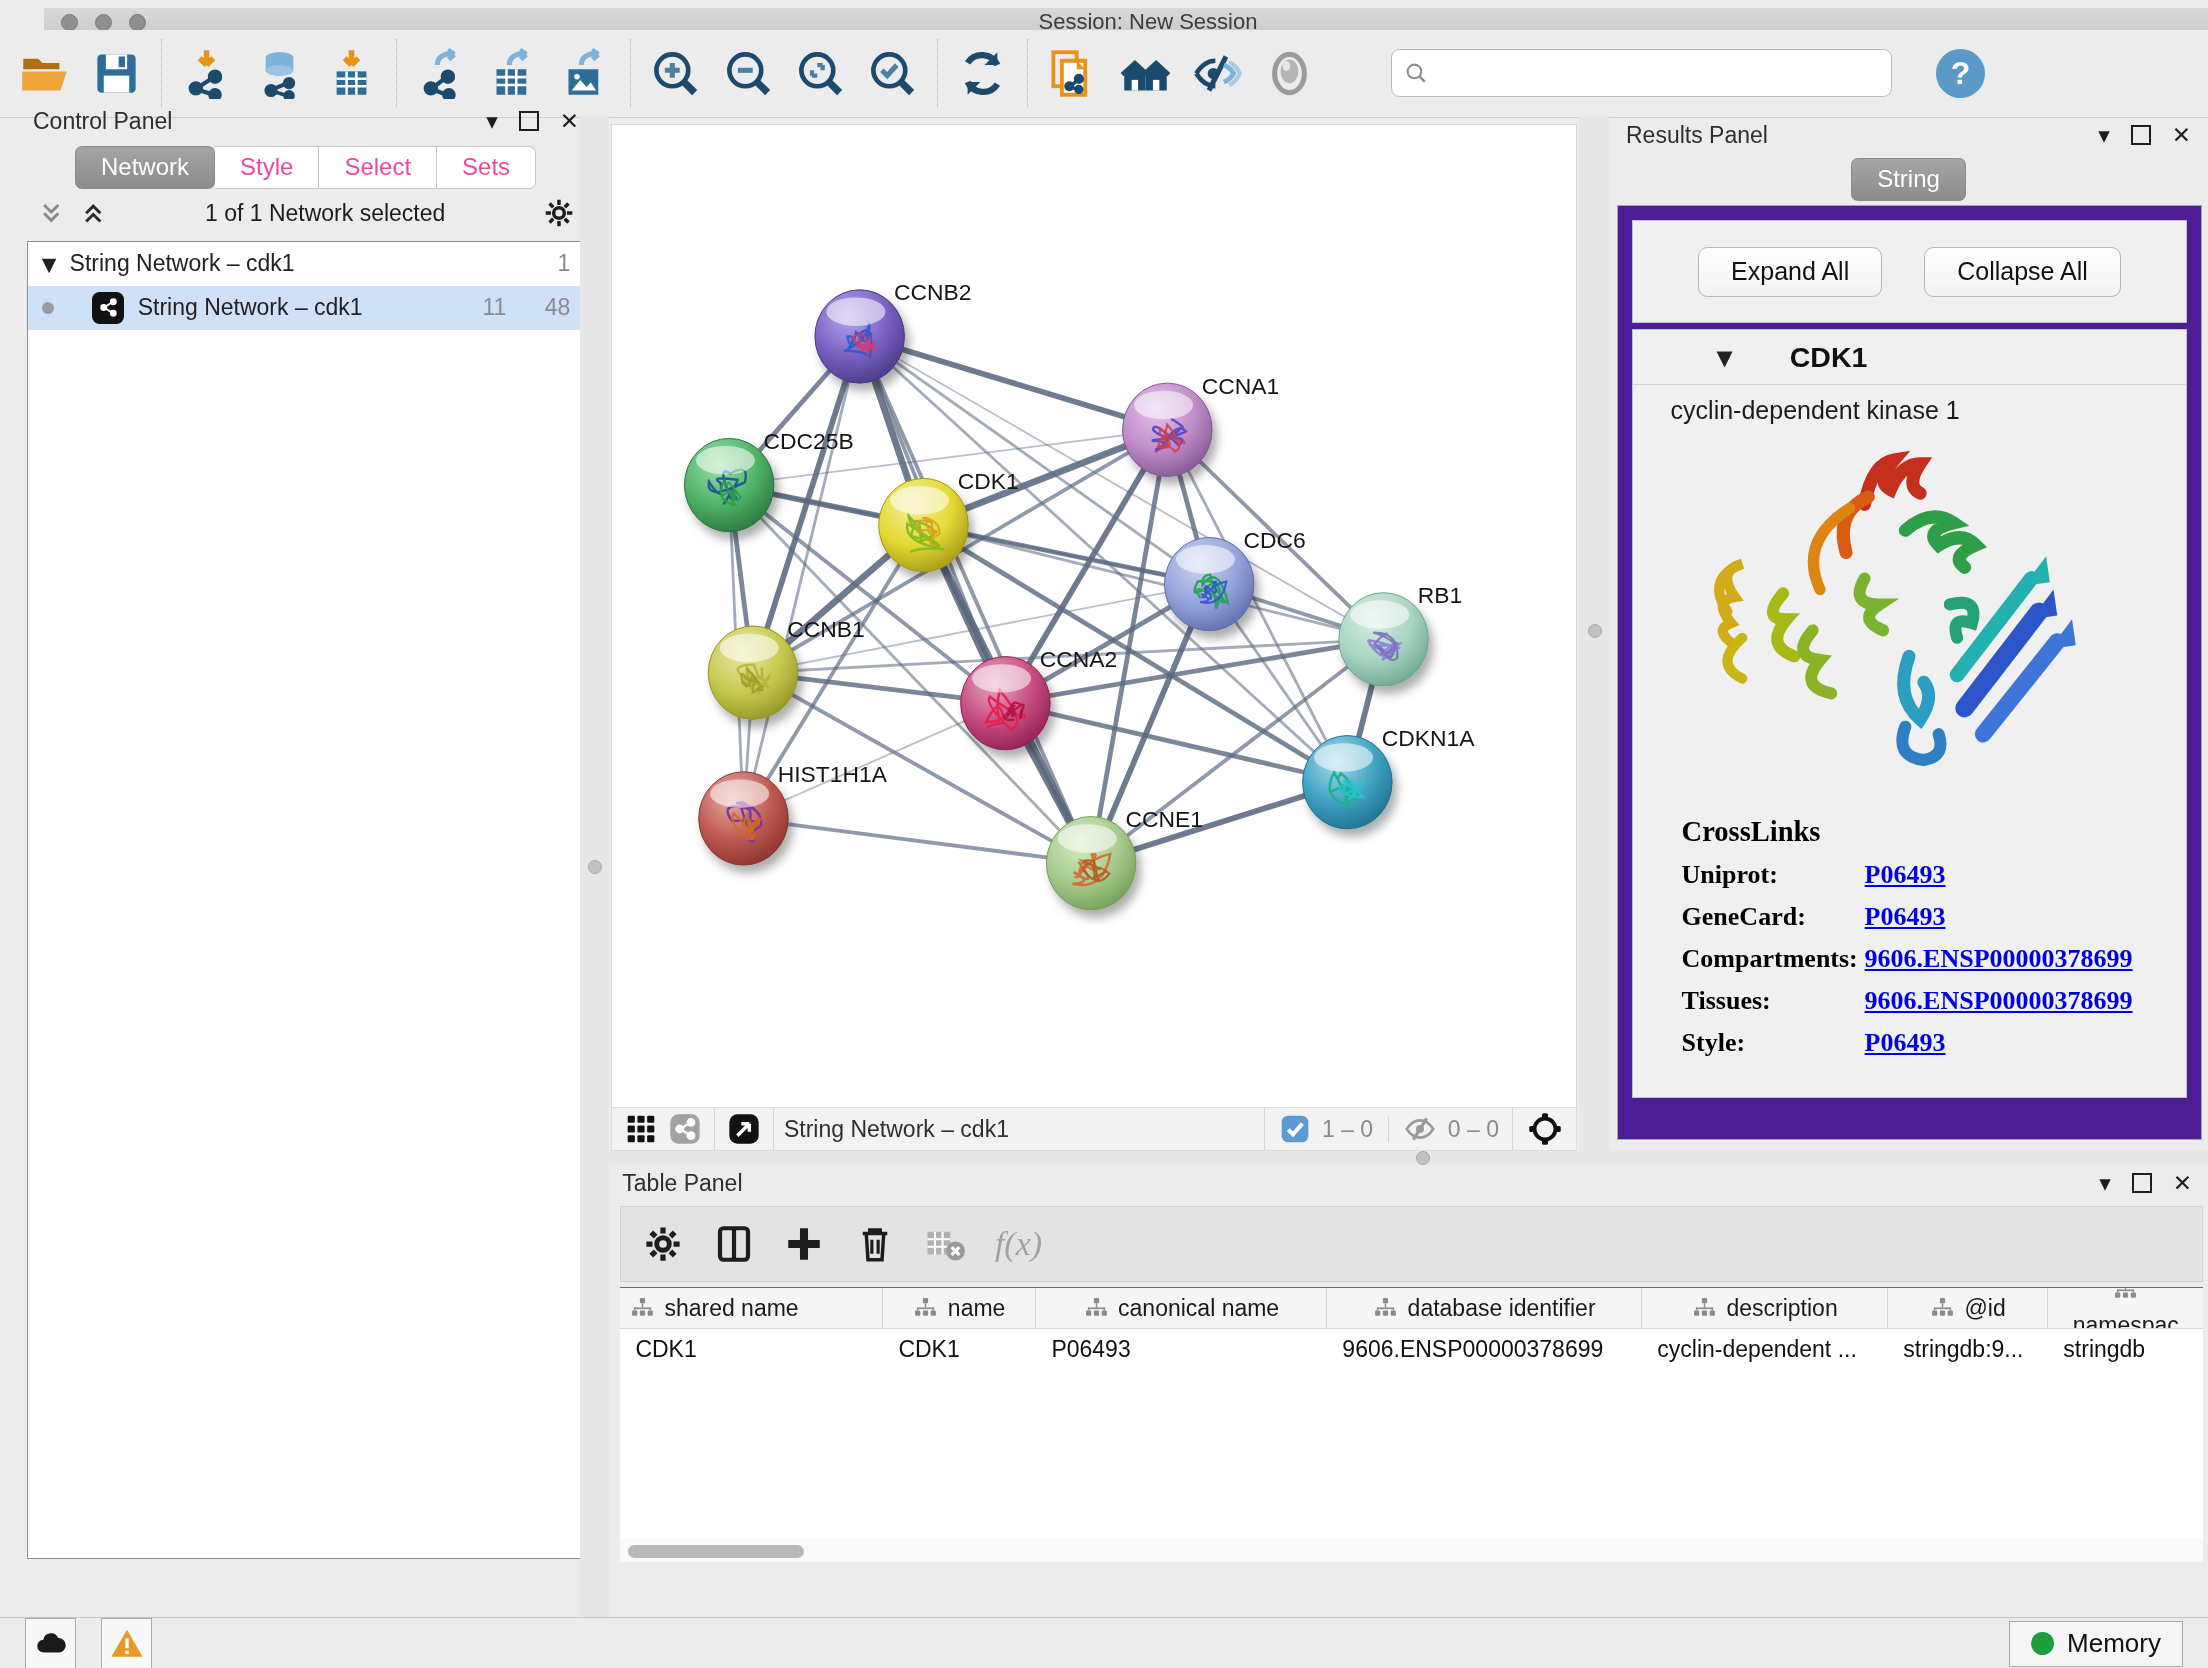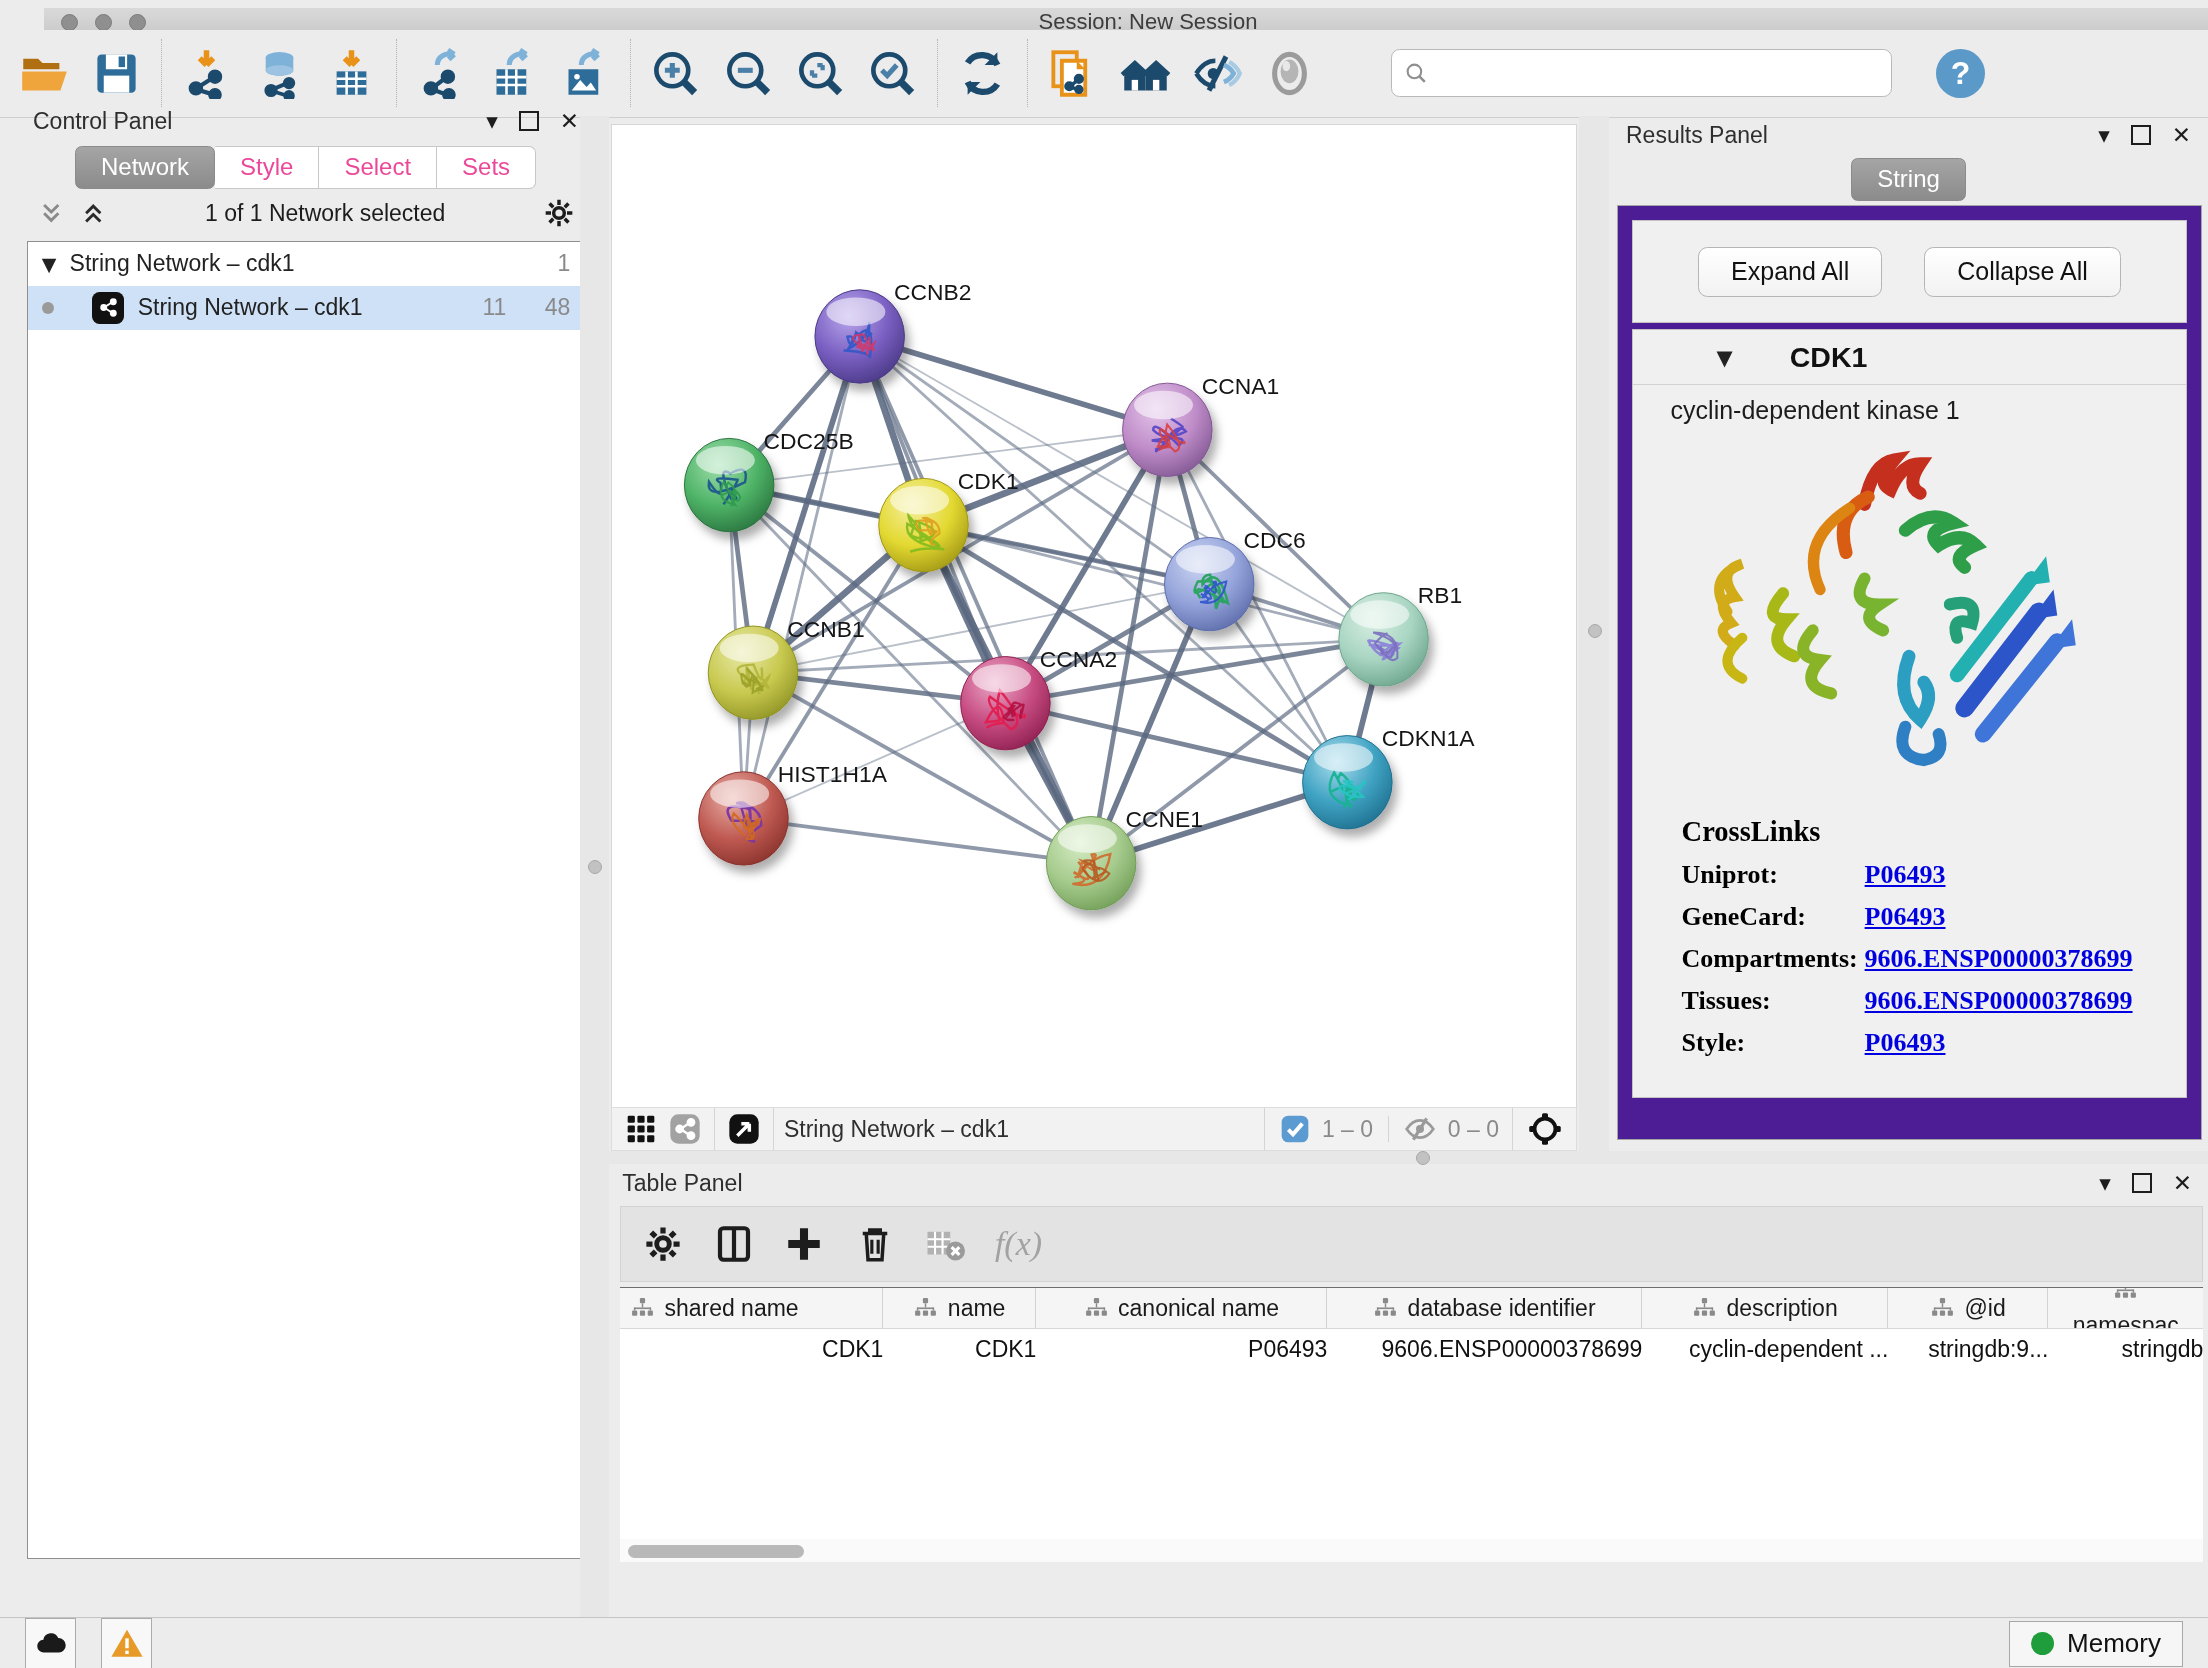--- a/index.html
+++ b/index.html
@@ -81,21 +81,21 @@
   .clrow{display:flex;font-size:26px;margin-top:12px;font-weight:bold;}
   .cllabel{width:183px;color:#000;}
   .cllink{color:#0000e0;text-decoration:underline;}
   
   .table-panel{position:absolute;left:609px;top:1164px;width:1600px;height:453px;}
   .tp-toolbar{margin:3.8px 5.7px 0 11.4px;height:76px;background:#e3e3e3;border:1px solid #d2d2d2;
     display:flex;align-items:center;gap:28.5px;padding:0 21px;box-sizing:border-box;}
   .tp-toolbar svg{width:42px;height:42px;}
   .fx{font-family:"Liberation Serif",serif;font-style:italic;font-size:34px;color:#a2a2a2;}
   .tablewrap{margin:5.7px 5.7px 0 11.4px;border-top:1.9px solid #6e6e6e;background:#fff;height:274px;
-    position:relative;overflow:hidden;text-align:right;}
+    position:relative;overflow:hidden;}
   .thead{display:flex;background:#f5f5f5;border-bottom:1px solid #d8d8d8;height:40px;}
   .th{display:flex;align-items:center;justify-content:center;gap:9.5px;font-size:23px;color:#1a1a1a;
     border-right:1px solid #d2d2d2;box-sizing:border-box;overflow:hidden;white-space:nowrap;}
   .th svg{width:25px;height:25px;flex:none;}
   .tbodyrow{display:flex;height:40px;align-items:center;font-size:23px;color:#111;}
   .td{padding-left:15px;box-sizing:border-box;overflow:hidden;white-space:nowrap;}
   .hscroll{position:absolute;left:0;bottom:0;width:100%;height:23px;background:#fafafa;}
   .hthumb{position:absolute;left:7.6px;bottom:4.8px;width:176px;height:12.4px;border-radius:6.7px;background:#b9b9b9;}
   .tp-tabs{display:flex;justify-content:center;margin-top:7.6px;}
   .tp-tabs .tab{font-size:26px;padding:9.5px 28.5px;}

